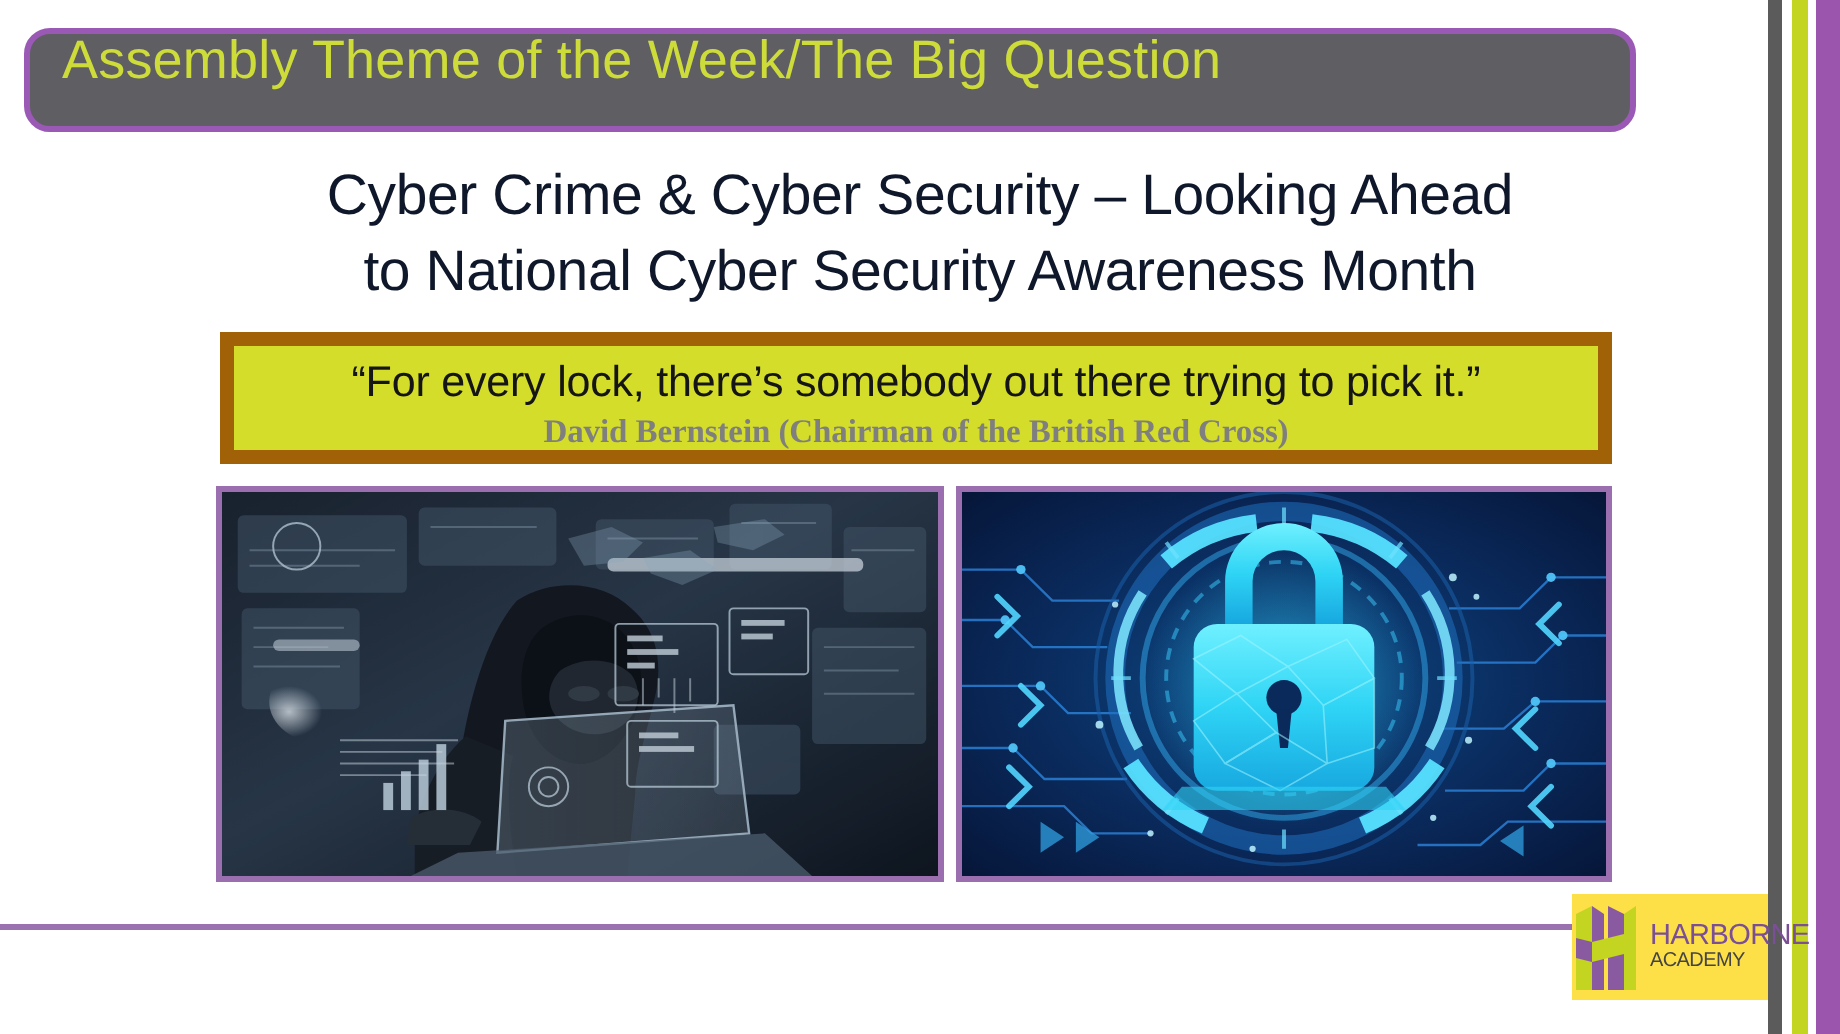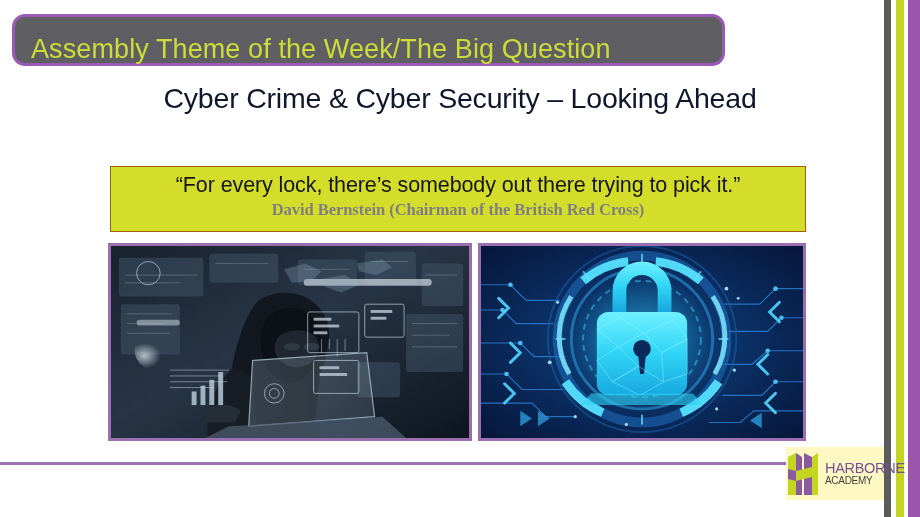--- a/index.html
+++ b/index.html
@@ -39,28 +39,28 @@
     left: 908px;
     width: 12px;
     background: #9b55ad;
   }
 
   
   #title-bar {
     position: absolute;
     left: 12px;
     top: 14px;
-    width: 713px;
+    width: 806px;
     height: 52px;
     box-sizing: border-box;
     background: #5f5f63;
     border: 3px solid #9b59b6;
     border-radius: 13px;
     display: flex;
-    align-items: flex-end;
+    align-items: flex-start;
   }
   #title-bar-text {
     color: #cddc39;
     font-size: 27px;
     line-height: 1;
     padding-left: 16px;
     letter-spacing: 0.1px;
     white-space: nowrap;
   }
 
@@ -83,21 +83,21 @@
 
   
   #quote-box {
     position: absolute;
     left: 110px;
     top: 166px;
     width: 696px;
     height: 66px;
     box-sizing: border-box;
     background: #d4dd29;
-    border: 1px solid #a16207;
+    border: 7px solid #a16207;
     text-align: center;
     padding-top: 5px;
   }
   #quote-text {
     display: block;
     color: #151515;
     font-size: 21.5px;
     line-height: 1.25;
     letter-spacing: -0.1px;
     white-space: nowrap;
@@ -149,21 +149,21 @@
     background: #9b72b0;
   }
 
   
   #logo {
     position: absolute;
     left: 786px;
     top: 447px;
     width: 98px;
     height: 53px;
-    background: #fef9c3;
+    background: #fde047;
     display: flex;
     align-items: center;
   }
   #logo-mark {
     width: 34px;
     height: 46px;
     flex: none;
   }
   #logo-words {
     margin-left: 5px;
@@ -192,20 +192,21 @@
   <div class="stripe stripe-gray"></div>
   <div class="stripe stripe-lime"></div>
   <div class="stripe stripe-purple"></div>
 
   <div id="title-bar">
     <span id="title-bar-text">Assembly Theme of the Week/The Big Question</span>
   </div>
 
   <div id="heading">
     <span class="line">Cyber Crime &amp; Cyber Security – Looking Ahead</span>
+    <span class="line">to National Cyber Security Awareness Month</span>
   </div>
 
   <div id="quote-box">
     <span id="quote-text">“For every lock, there’s somebody out there trying to pick it.”</span>
     <span id="quote-attribution">David Bernstein (Chairman of the British Red Cross)</span>
   </div>
 
   <div class="photo-frame" id="photo-hacker">
     <svg viewBox="0 0 364 198" preserveAspectRatio="none">
       <defs>

